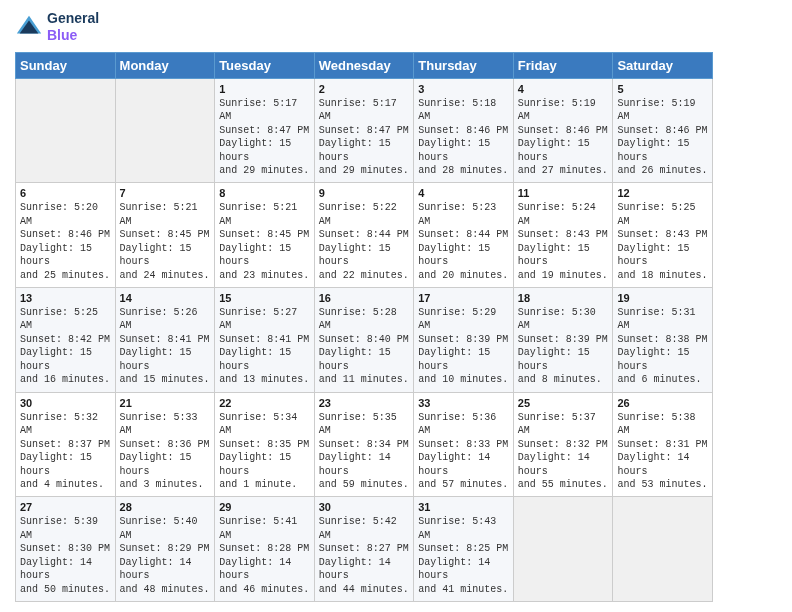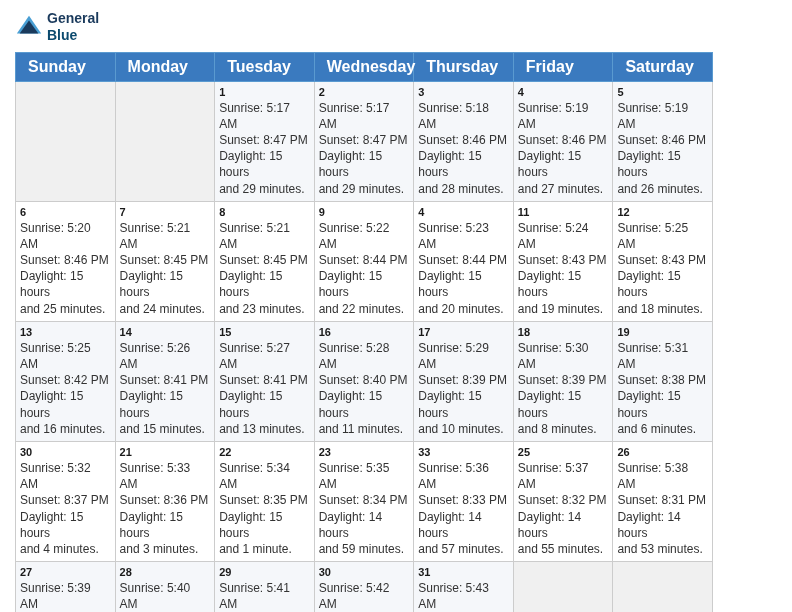--- a/index.html
+++ b/index.html
@@ -28,21 +28,21 @@
       align-items: center;
       gap: 4px;
     }
     .logo-text {
       font-size: 14px;
       font-weight: bold;
       color: #1a3a5c;
       line-height: 1.2;
     }
     .logo-blue {
-      color: #0c4a6e;
+      color: #8b5cf6;
     }
     .logo-icon {
       width: 28px;
       height: 28px;
     }
     .title-block {
       text-align: right;
     }
     .month-title {
       font-size: 32px;
@@ -57,23 +57,23 @@
     .calendar {
       flex: 1;
       border: 1px solid #ccc;
       border-collapse: collapse;
       width: 100%;
       table-layout: fixed;
     }
     .calendar th {
       background-color: #3a7abf;
       color: #fff;
-      font-size: 16px;
+      font-size: 13px;
       font-weight: bold;
-      padding: 5px 12px;
+      padding: 5px 4px;
       text-align: left;
       border: 1px solid #5a9ad0;
     }
     .calendar td {
       vertical-align: top;
       padding: 4px 4px;
       border: 1px solid #ccc;
       font-size: 9.5px;
       color: #333;
       background: #fff;
@@ -86,23 +86,24 @@
       background: #ffffff;
     }
     .day-num {
       font-weight: bold;
       font-size: 11px;
       color: #1a1a1a;
       display: block;
       margin-bottom: 2px;
     }
     .cell-text {
-      font-size: 12px;
+      font-size: 10px;
       line-height: 1.35;
       color: #333;
+      font-family: Liberation Mono, monospace;
     }
     .empty-cell {
       background: #f0f0f0 !important;
     }
   </style>
 </head>
 <body>
 
 <div class="page">
   <div class="header">

